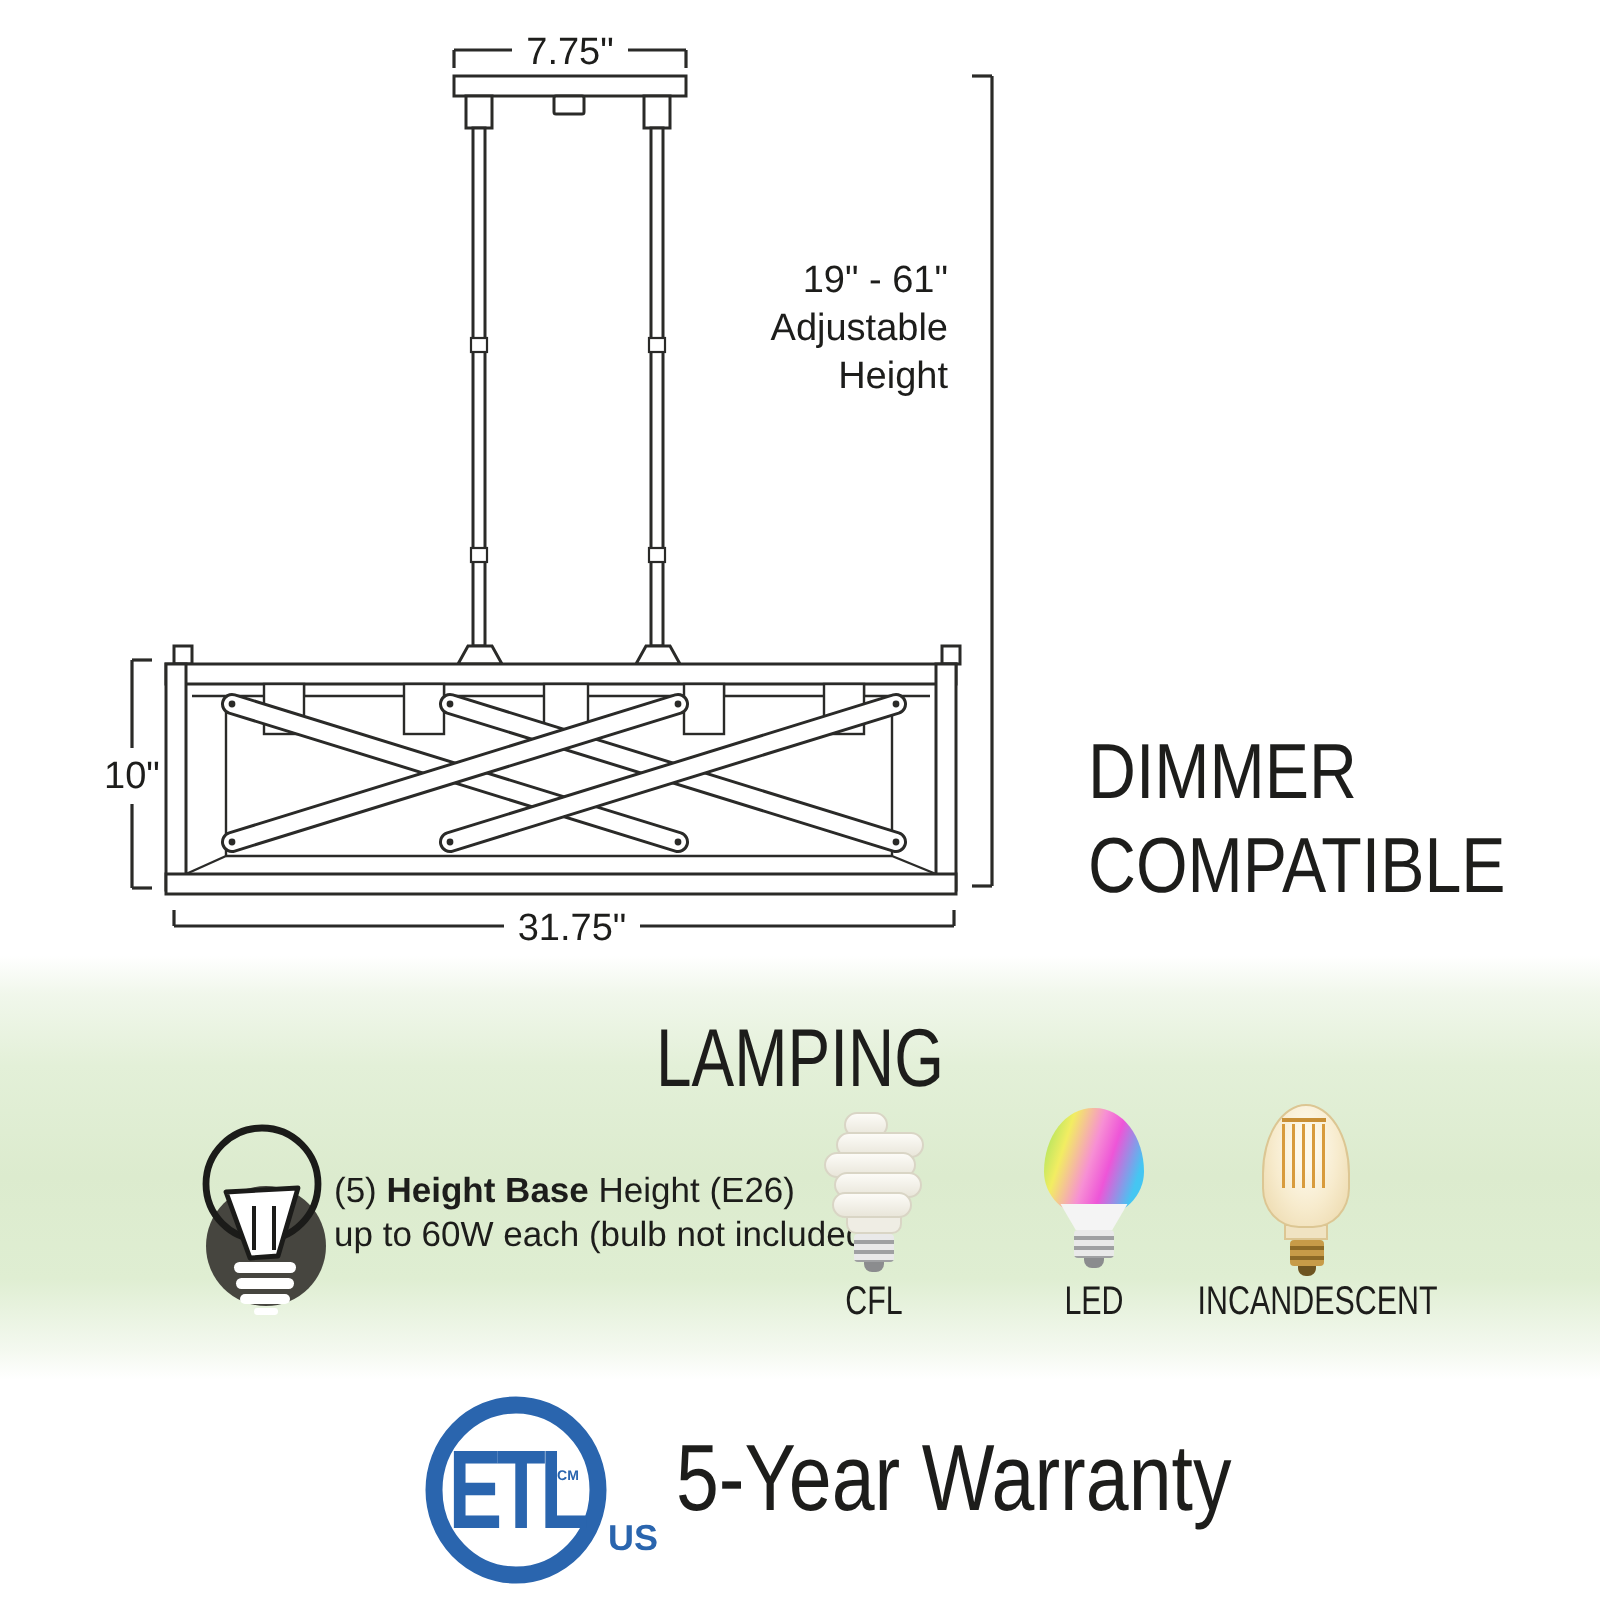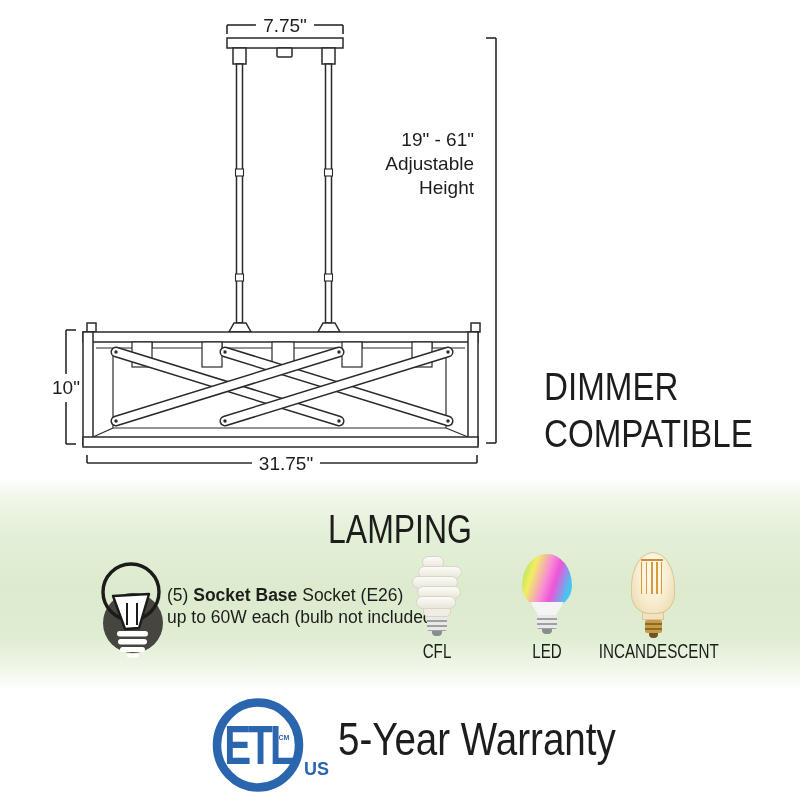--- a/index.html
+++ b/index.html
@@ -215,21 +215,21 @@
   <polygon points="13,41 49,39 39,73 25,74" fill="#ffffff" stroke="#1b1b19" stroke-width="2.4" stroke-linejoin="round"></polygon>
   <line x1="27" y1="48" x2="27" y2="70" stroke="#1b1b19" stroke-width="2"></line>
   <line x1="37" y1="48" x2="37" y2="70" stroke="#1b1b19" stroke-width="2"></line>
   <rect x="17" y="76" width="31" height="5.5" rx="2.7" fill="#ffffff"></rect>
   <rect x="18" y="84" width="29" height="5.5" rx="2.7" fill="#ffffff"></rect>
   <rect x="20" y="92" width="25" height="5.0" rx="2.5" fill="#ffffff"></rect>
   <rect x="27" y="99" width="12" height="3.5" rx="1.7" fill="#ffffff"></rect>
 </svg>
 
 <div class="abs socket-text">
-  <div><span>(5) </span><b>Socket Base</b><span> Socket (E26)</span></div>
+  <div><span>(5) </span><b>Height Base</b><span> Height (E26)</span></div>
   <div>up to 60W each (bulb not included)</div>
 </div>
 
 <div class="bulb cfl">
   <div class="coil c0"></div>
   <div class="coil c1"></div>
   <div class="coil c2"></div>
   <div class="coil c3"></div>
   <div class="coil c4"></div>
   <div class="cfl-neck"></div>

